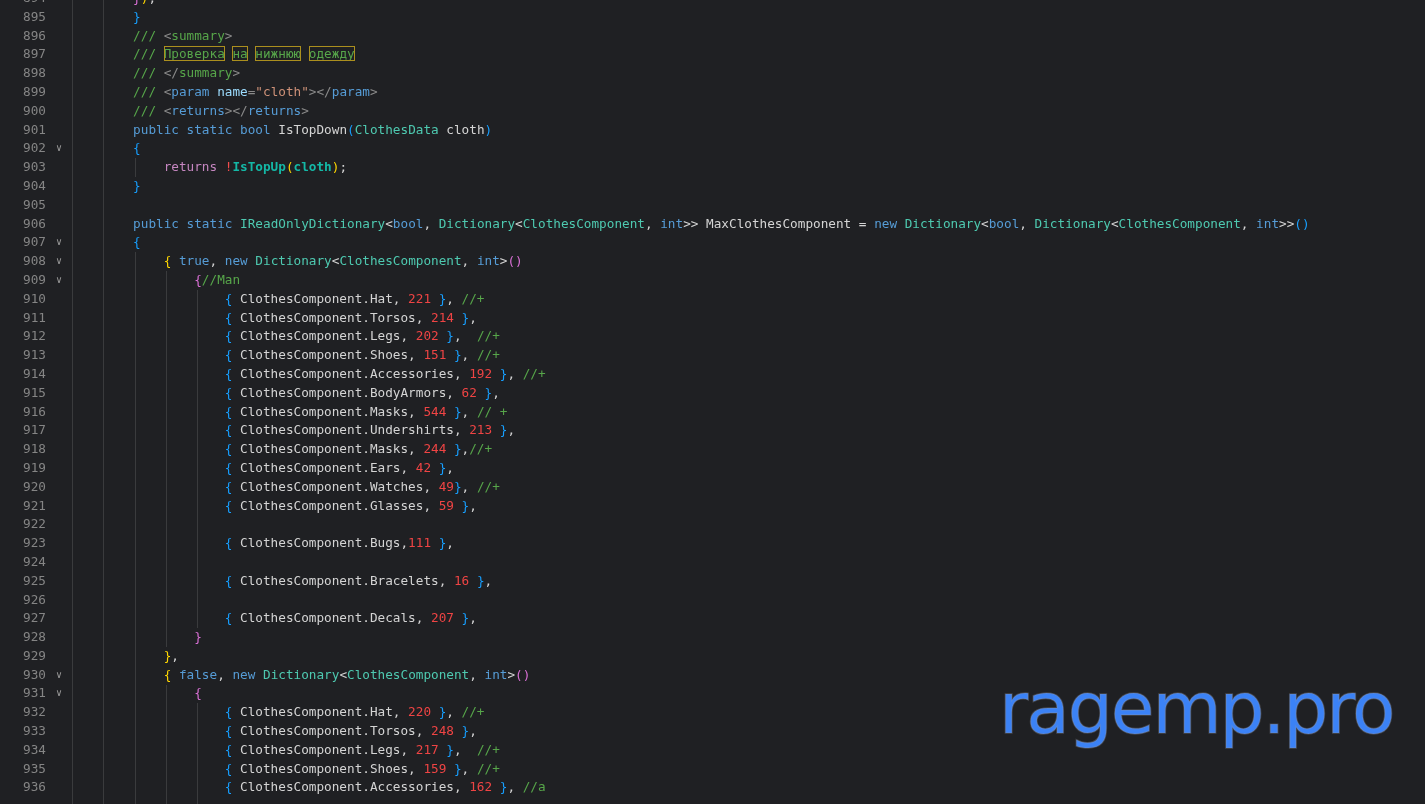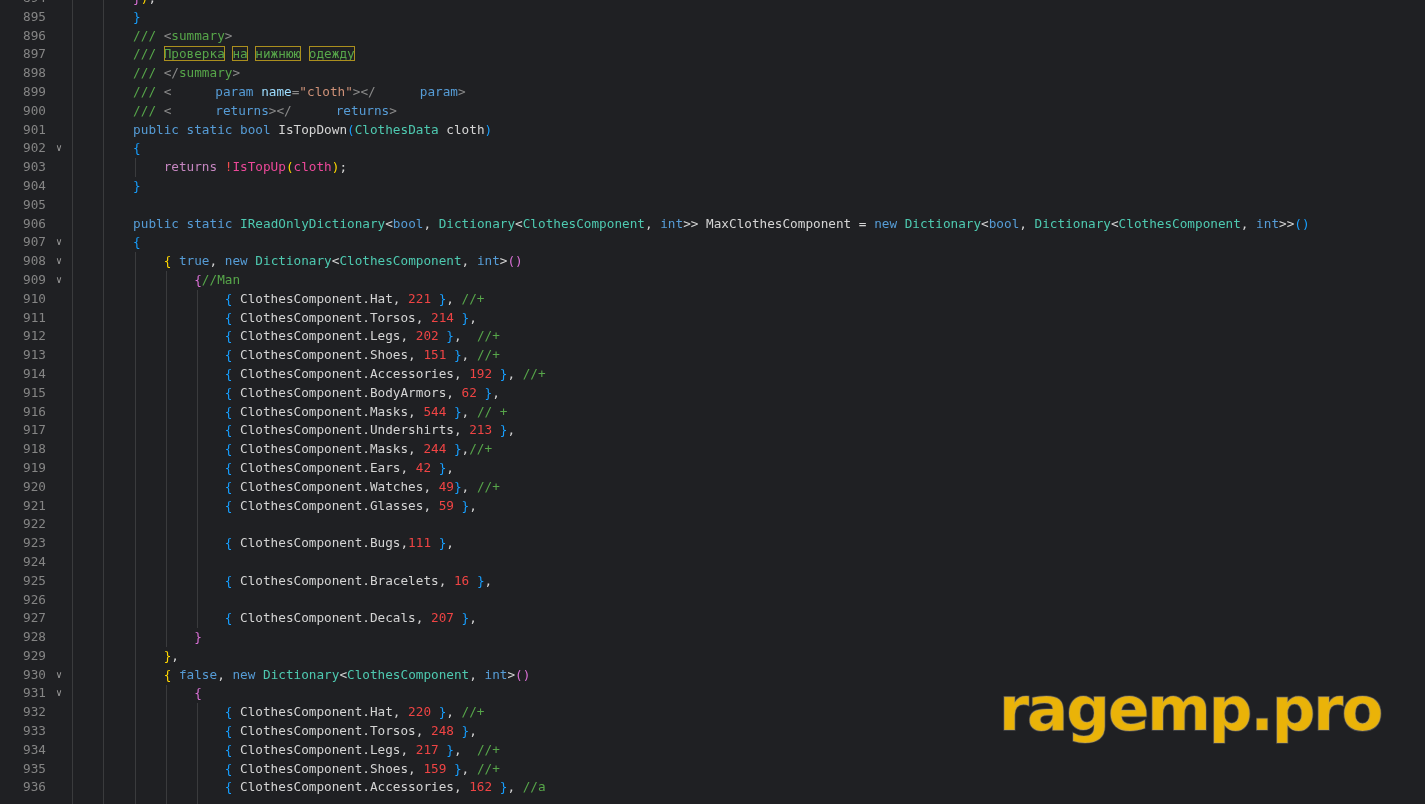--- a/index.html
+++ b/index.html
@@ -9,35 +9,35 @@
   #guides{position:absolute;top:0;left:0;width:100%;height:100%;}
   .guide{position:absolute;width:1px;background:#3a3b3d;}
   #lines{position:absolute;top:-11px;left:0;right:0;}
   .row{display:flex;height:18.8px;align-items:stretch;}
   .ln{width:46px;flex:none;text-align:right;color:#858585;user-select:none;}
   .fold{width:26px;flex:none;text-align:center;color:#9a9a9a;font-size:10px;}
   .code{white-space:pre;flex:none;}
   .code span{white-space:pre;}
   .tok-box{outline:1px solid #ab8f1e;outline-offset:-1px;text-align:center;}
   #watermark{position:absolute;top:700px;left:999px;
-             font-family:"DejaVu Sans",sans-serif;font-weight:bold;
-             font-size:61px;letter-spacing:-2px;
-             color:#eab308;-webkit-text-stroke:1.5px rgba(150,150,160,0.32);
+             font-family:"DejaVu Sans",sans-serif;font-weight:normal;
+             font-size:71px;letter-spacing:-2px;
+             color:#3b82f6;-webkit-text-stroke:1.5px rgba(150,150,160,0.32);
              user-select:none;}
 </style>
 <style>.tok-d{color:#d4d4d4;}
 .tok-k{color:#569cd6;}
 .tok-t{color:#4ec9b0;}
-.tok-m{color:#ec4899;}
+.tok-m{color:#14b8a6;font-weight:bold;}
 .tok-n{color:#ef4444;}
 .tok-c{color:#57a64a;}
 .tok-s{color:#ce9178;}
 .tok-a{color:#9cdcfe;}
 .tok-g{color:#8a8a8a;}
-.tok-xt{color:#569cd6;margin-left:44px;}
+.tok-xt{color:#569cd6;}
 .tok-b1{color:#ffd700;}
 .tok-b2{color:#da70d6;}
 .tok-b3{color:#179fff;}
 .tok-r{color:#f14c4c;}
 .tok-ret{color:#c586c0;}
 .tok-box{color:#57a64a;}</style></head>
 <body>
 
 <div id="screen">
   <div id="guides">

